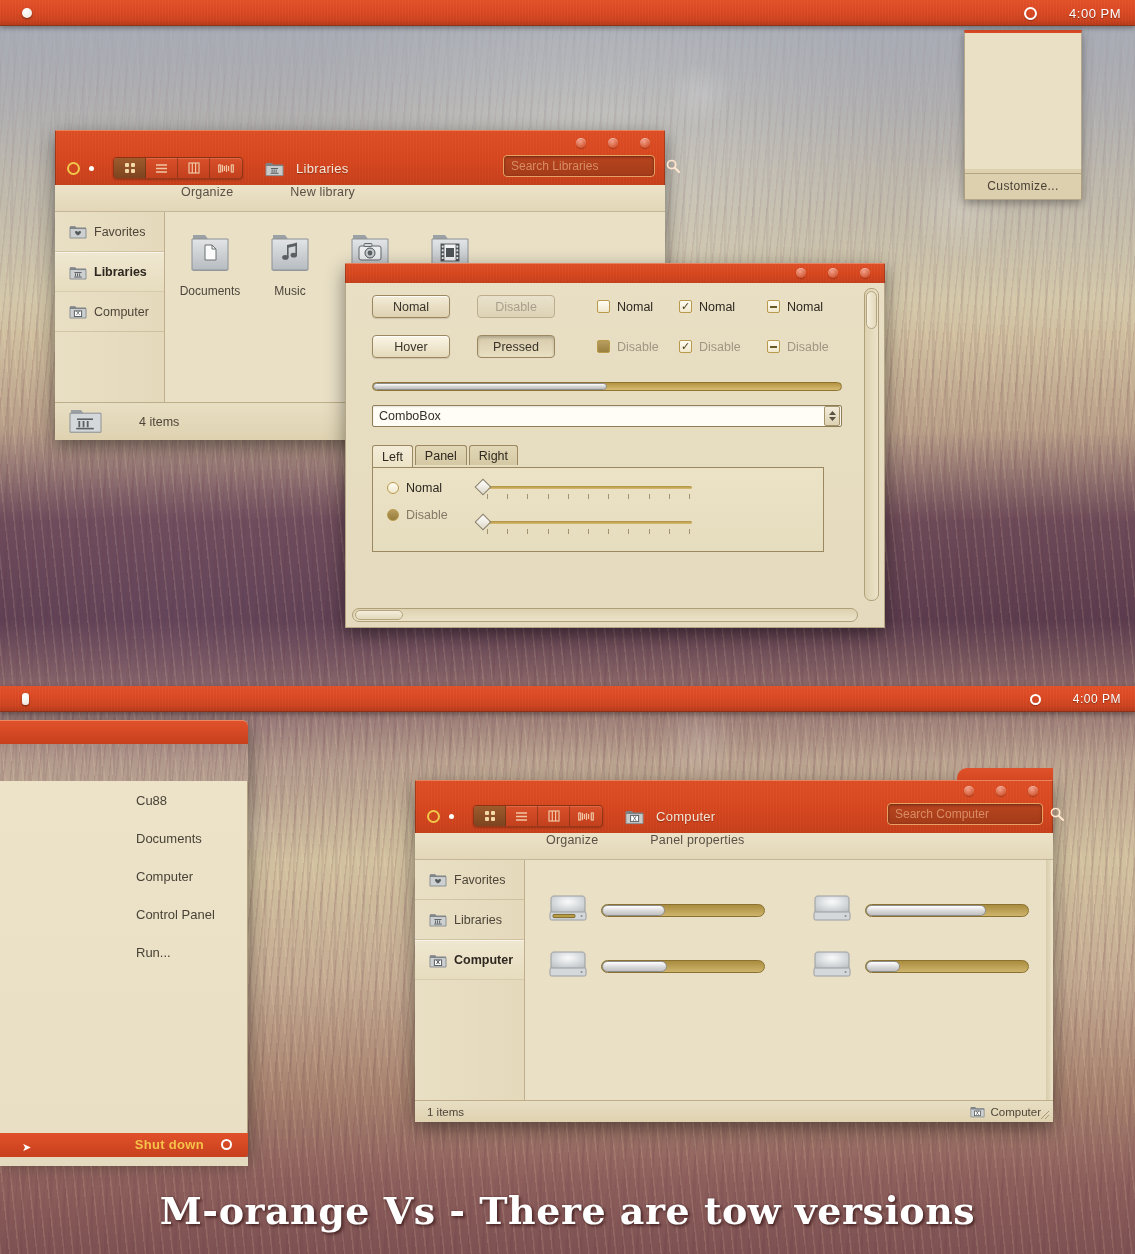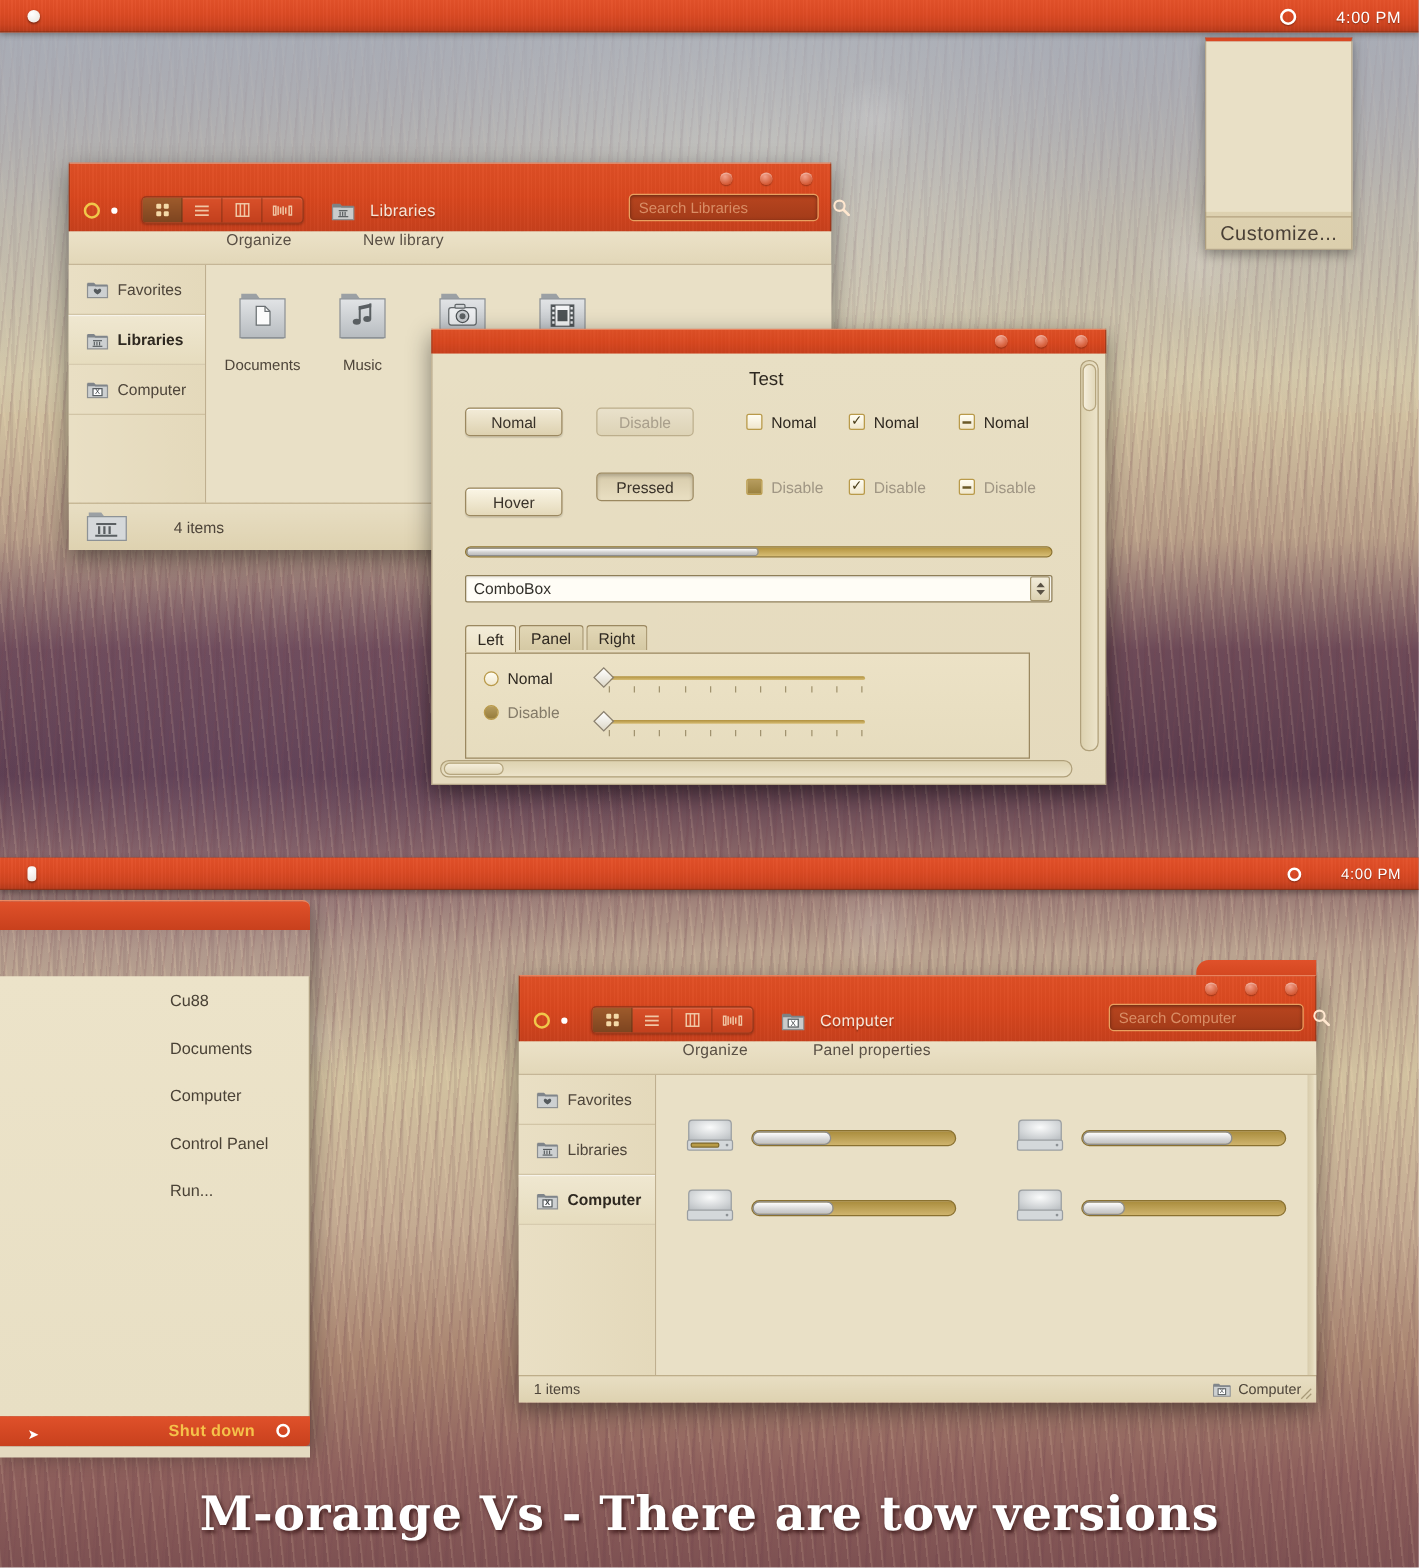--- a/index.html
+++ b/index.html
@@ -75,21 +75,21 @@
     position:absolute; left:964px; top:30px; width:118px; height:170px;
     background:linear-gradient(to bottom,#e9e0c6 0%, #e9e0c6 82%, #ddd1b0 82%, #dccfad 100%);
     border:1px solid rgba(120,100,70,.45);
     border-top:3px solid #dc4a24;
     box-shadow:0 3px 9px rgba(0,0,0,.35);
     z-index:20;
   }
   .gadget-sep { position:absolute; left:0; right:0; top:140px; height:1px; background:rgba(140,118,80,.5); }
   .gadget-label {
     position:absolute; left:0; right:0; top:146px; text-align:center;
-    font-size:16px; color:#4a4036; letter-spacing:.4px;
+    font-size:12px; color:#4a4036; letter-spacing:.4px;
   }
 
   
   .win { position:absolute; box-shadow:0 6px 18px rgba(0,0,0,.45); }
   .titlebar {
     position:relative; height:55px;
     background:
       repeating-linear-gradient(90deg, rgba(255,255,255,.02) 0 1px, rgba(0,0,0,.018) 1px 3px),
       linear-gradient(to bottom,#df5026 0%,#d9471f 50%,#c8401d 100%);
     border-top:1px solid #e8835f;
@@ -194,21 +194,21 @@
   .row { display:flex; align-items:center; }
   .btn {
     width:78px; height:23px; border-radius:4px; font-size:12.5px;
     display:flex; align-items:center; justify-content:center;
     color:#3a332a;
     background:linear-gradient(to bottom,#f3ecd8,#ddd1b0);
     border:1px solid #9b8860;
     box-shadow:inset 0 1px 0 rgba(255,255,255,.8), 0 1px 1px rgba(0,0,0,.12);
   }
   .btn.disabled { color:#a99f8c; background:linear-gradient(to bottom,#e9e1cb,#ddd3b6); border-color:#bcae8c; box-shadow:none; }
-  .btn.hover { background:linear-gradient(to bottom,#fbf6e6,#e4d9ba);margin-top:24px; }
+  .btn.hover { background:linear-gradient(to bottom,#fbf6e6,#e4d9ba); }
   .btn.pressed { background:linear-gradient(to bottom,#d7cbab,#e9dfc2); box-shadow:inset 0 2px 3px rgba(0,0,0,.18); }
   .chk-item { display:flex; align-items:center; gap:7px; font-size:12.5px; color:#2e2820; }
   .chk-item.dis { color:#a09684; }
   .chkbox {
     width:13px; height:13px; border:1.5px solid #b99a4a; border-radius:2px;
     background:linear-gradient(to bottom,#fffdf2,#f0e7cd);
     display:flex; align-items:center; justify-content:center;
   }
   .chkbox.filled { background:linear-gradient(to bottom,#b69c5e,#9a813f); }
   .chkbox .mark { font-size:11px; color:#4a3d18; line-height:1; }
@@ -588,21 +588,20 @@
 
 <div class="win" id="test-window">
   <div class="titlebar">
     <div class="win-dots">
       <div class="win-dot"></div>
       <div class="win-dot"></div>
       <div class="win-dot"></div>
     </div>
   </div>
   <div class="test-body">
-    <div class="test-title">Test</div>
 
     <div class="row" style="margin-bottom:17px">
       <div class="btn">Nomal</div>
       <div class="btn disabled" style="margin-left:27px">Disable</div>
       <div class="chk-item" style="margin-left:42px; width:82px">
         <span class="chkbox"></span>
         <span>Nomal</span>
       </div>
       <div class="chk-item" style="width:88px">
         <span class="chkbox">

